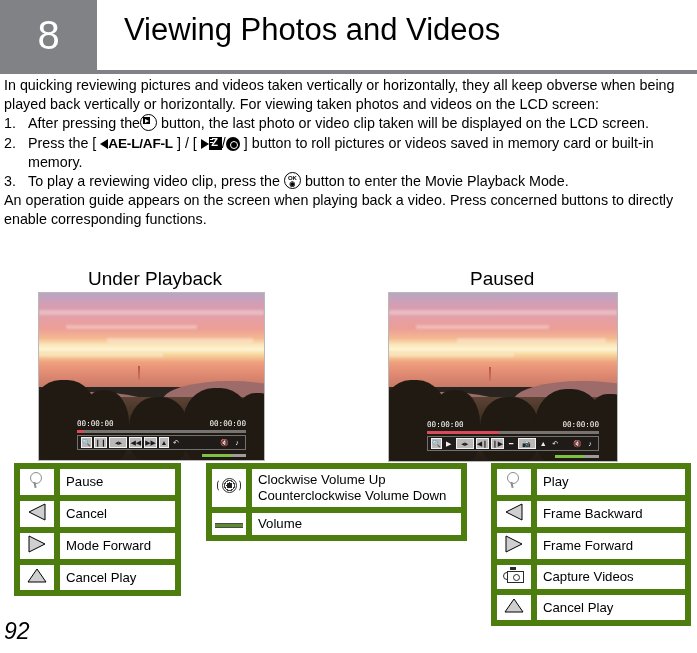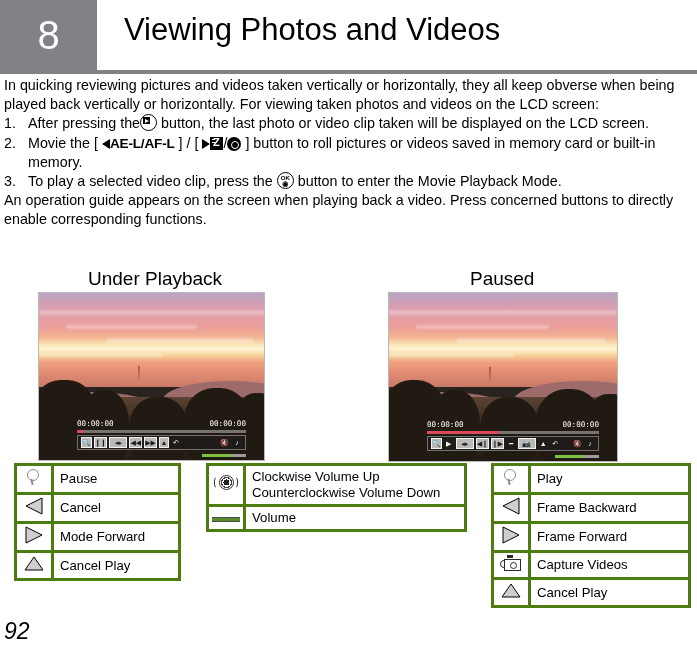--- a/index.html
+++ b/index.html
@@ -353,21 +353,21 @@
   .spacer { flex: 1; }
 
   
   .tbl {
     position: absolute;
     border-collapse: collapse;
     font-size: 13.2px;
     table-layout: fixed;
   }
   .tbl td {
-    border: 3px solid #4d7c0f;
+    border: 6px solid #4d7c0f;
     padding: 3px 6px;
     vertical-align: middle;
     line-height: 16px;
   }
   .tbl td.ic {
     width: 34px;
     text-align: center;
     padding: 2px 0;
   }
   .tbl-left  { left: 14px;  top: 463px; width: 167px; }
@@ -510,25 +510,25 @@
 
 <div class="body-text">
 
   <p class="para">In quicking reviewing pictures and videos taken vertically or horizontally, they all keep obverse when being played back vertically or horizontally. For viewing taken photos and videos on the LCD screen:</p>
 
   <div class="para numbered">
     <span class="num">1.</span><span>After pressing the</span><span class="circ-play g"></span> <span>button, the last photo or video clip taken will be displayed on the LCD screen.</span>
   </div>
 
   <div class="para numbered">
-    <span class="num">2.</span><span>Movie the [</span> <span class="tri-left"></span><span class="bold-label">AE-L/AF-L</span> <span>] / [</span> <span class="tri-right"></span><span class="ev-icon"></span><span>/</span><span class="aperture-icon"></span> <span>] button to roll pictures or videos saved in memory card or built-in memory.</span>
+    <span class="num">2.</span><span>Press the [</span> <span class="tri-left"></span><span class="bold-label">AE-L/AF-L</span> <span>] / [</span> <span class="tri-right"></span><span class="ev-icon"></span><span>/</span><span class="aperture-icon"></span> <span>] button to roll pictures or videos saved in memory card or built-in memory.</span>
   </div>
 
   <div class="para numbered">
-    <span class="num">3.</span><span>To play a selected video clip, press the</span> <span class="ok-icon"><span class="t">OK</span><span class="b">◉</span></span> <span>button to enter the Movie Playback Mode.</span>
+    <span class="num">3.</span><span>To play a reviewing video clip, press the</span> <span class="ok-icon"><span class="t">OK</span><span class="b">◉</span></span> <span>button to enter the Movie Playback Mode.</span>
   </div>
 
   <p class="para">An operation guide appears on the screen when playing back a video. Press concerned buttons to directly enable corresponding functions.</p>
 </div>
 
 <div class="caption caption-left">Under Playback</div>
 <div class="caption caption-right">Paused</div>
 
 <div class="lcd lcd-left">
   <div class="sky"></div>

